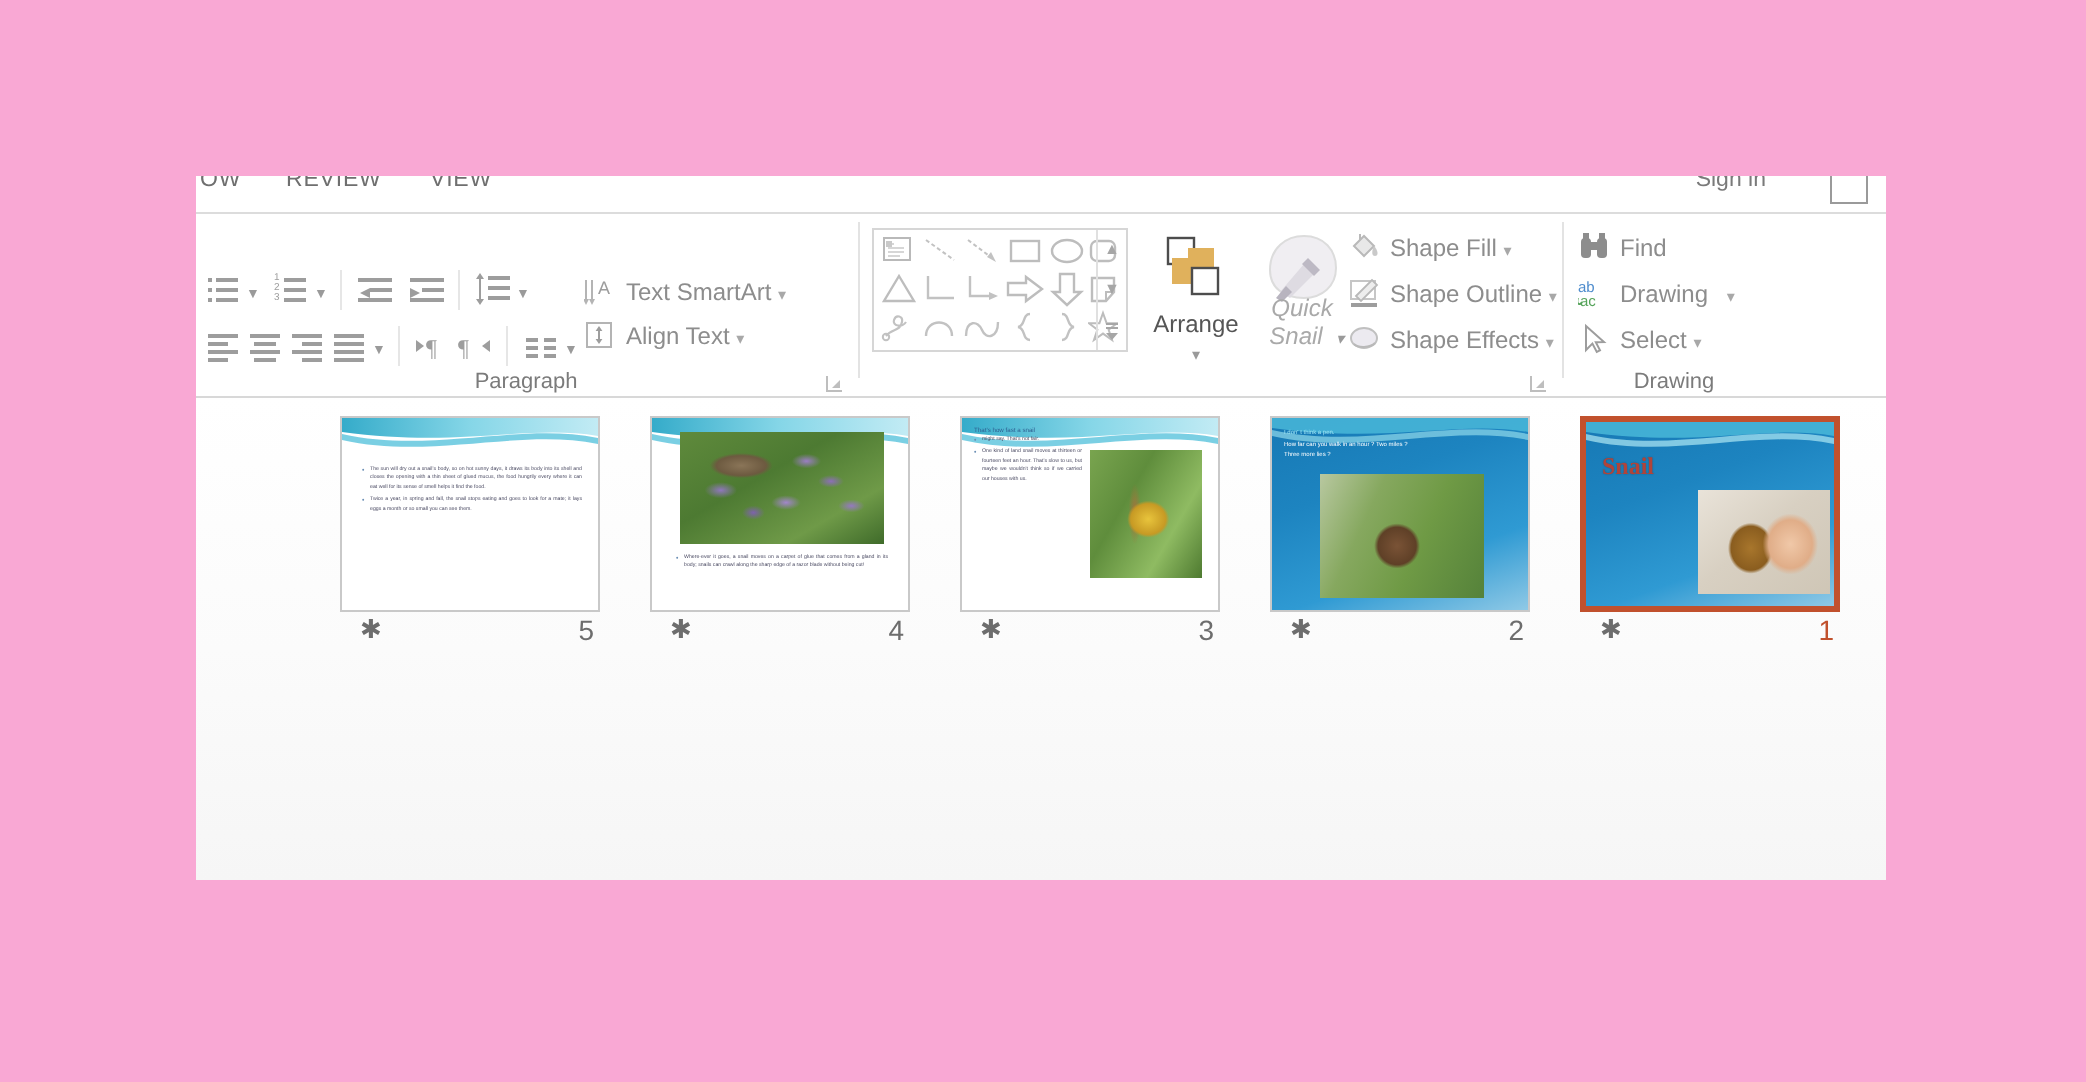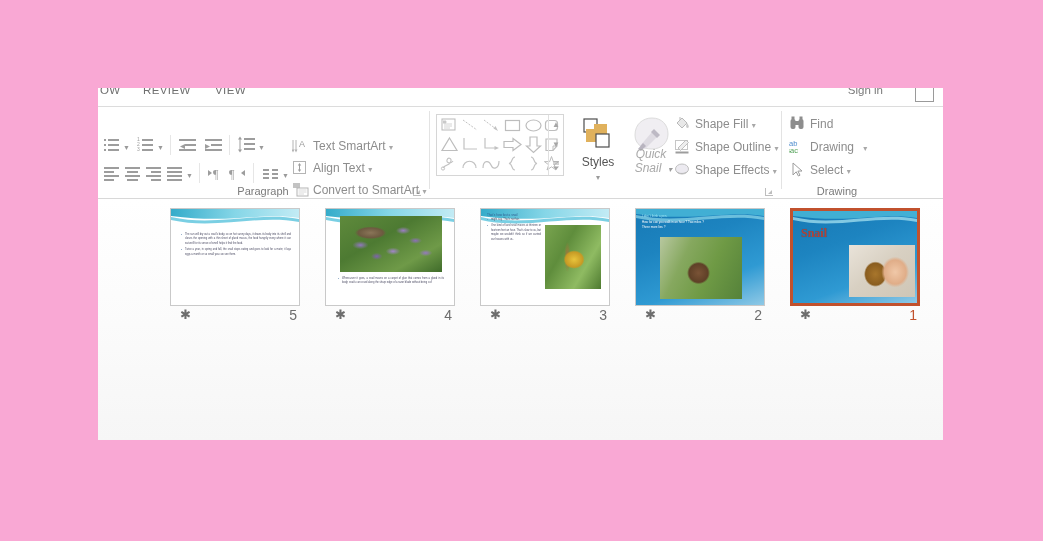--- a/index.html
+++ b/index.html
@@ -544,31 +544,20 @@
               <rect x="1.5" y="2.5" width="12" height="12" fill="none" stroke="#b4b4b4" stroke-width="1"></rect>
               <path d="M7.5 5 L7.5 12" stroke="#9d9d9d" stroke-width="1"></path>
               <path d="M7.5 4 L5.8 6.5 L9.2 6.5 Z" fill="#9d9d9d"></path>
               <path d="M7.5 13 L5.8 10.5 L9.2 10.5 Z" fill="#9d9d9d"></path>
             </svg>
           </span>
           <span>Align Text</span>
           <span class="car">▾</span>
         </div>
 
-        <div class="cmd" style="left:193px; top:72px;">
-          <span class="cmdicon">
-            <svg width="18" height="18">
-              <path d="M1 2 L8 2 L8 7 L1 7 Z" fill="#c3c3c3"></path>
-              <rect x="5" y="7" width="11" height="8" fill="none" stroke="#b4b4b4" stroke-width="1"></rect>
-              <path d="M6.5 9 L14.5 9 M6.5 11 L14.5 11 M6.5 13 L12 13" stroke="#cfcfcf" stroke-width="0.8"></path>
-            </svg>
-          </span>
-          <span>Convert to SmartArt</span>
-          <span class="car">▾</span>
-        </div>
 
         <div class="group-label">Paragraph</div>
         <div class="launcher" style="right:6px;"></div>
       </div>
 
       <div class="group-sep" style="left:331px;"></div>
 
       <div class="group" style="left:332px; width:350px;">
 
         <div class="gallery">
@@ -684,21 +673,21 @@
           </div>
         </div>
 
         <div class="bigbtn" style="left:143px;">
           <svg width="50" height="44" style="position:absolute;left:0;top:2px;">
             <rect x="11" y="6" width="13" height="13" fill="#ffffff" stroke="#4d4d4d" stroke-width="1.2"></rect>
             <rect x="21" y="11" width="13" height="13" fill="#e0b15c"></rect>
             <rect x="13" y="16" width="13" height="13" fill="#e0b15c"></rect>
             <rect x="23" y="21" width="13" height="13" fill="#ffffff" stroke="#4d4d4d" stroke-width="1.2"></rect>
           </svg>
-          <div class="blabel">Styles</div>
+          <div class="blabel">Arrange</div>
           <div class="bcar">▾</div>
         </div>
 
         <div class="bigbtn dim" style="left:196px;font-style:italic;">
           <svg width="50" height="44" style="position:absolute;left:0;top:2px;">
             <path d="M9 22 C9 11 17 5 26 5 C36 5 42 12 42 21 C42 30 35 36 26 36 C16 36 9 31 9 22 Z" fill="#f0eef2" stroke="#dcdcdc" stroke-width="1"></path>
             <path d="M14 33 L26 19 L31 24 L19 36 Z" fill="#dedbe2"></path>
             <path d="M28 16 L34 22 L31 25 L25 19 Z" fill="#bdb9c4"></path>
             <path d="M12 36 L17 30 L20 33 L15 38 Z" fill="#b8b4bf"></path>
           </svg>

